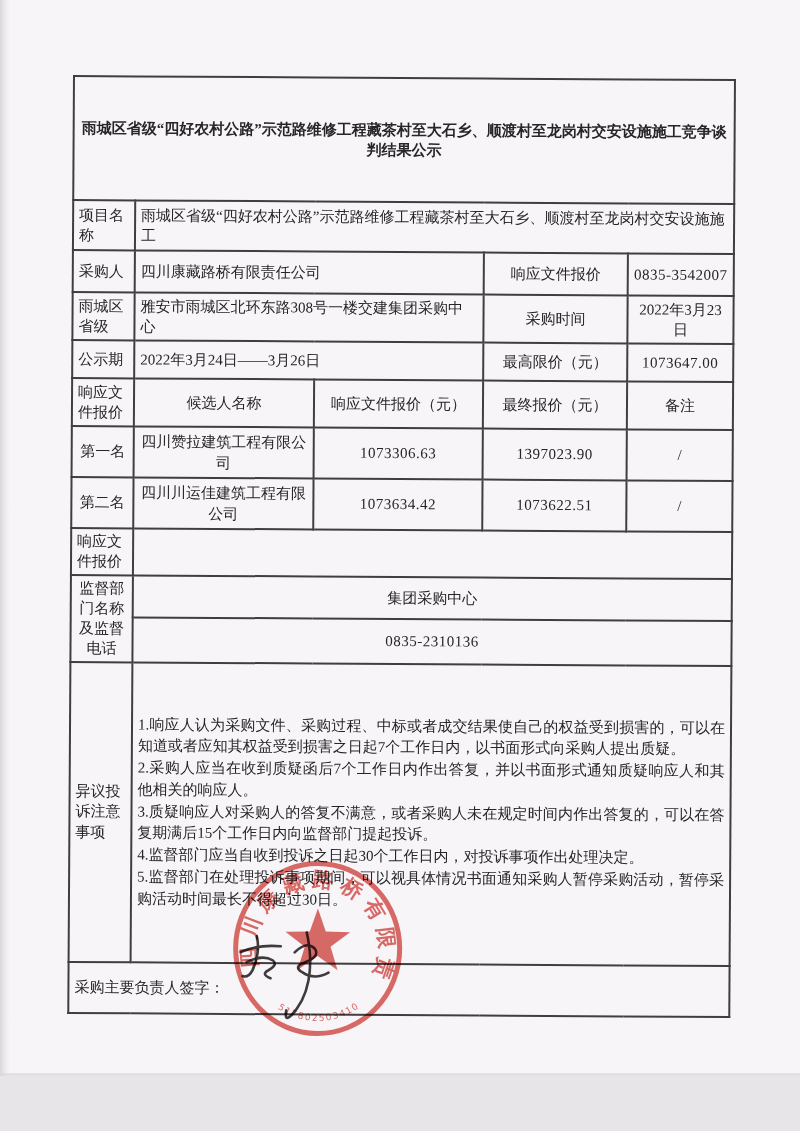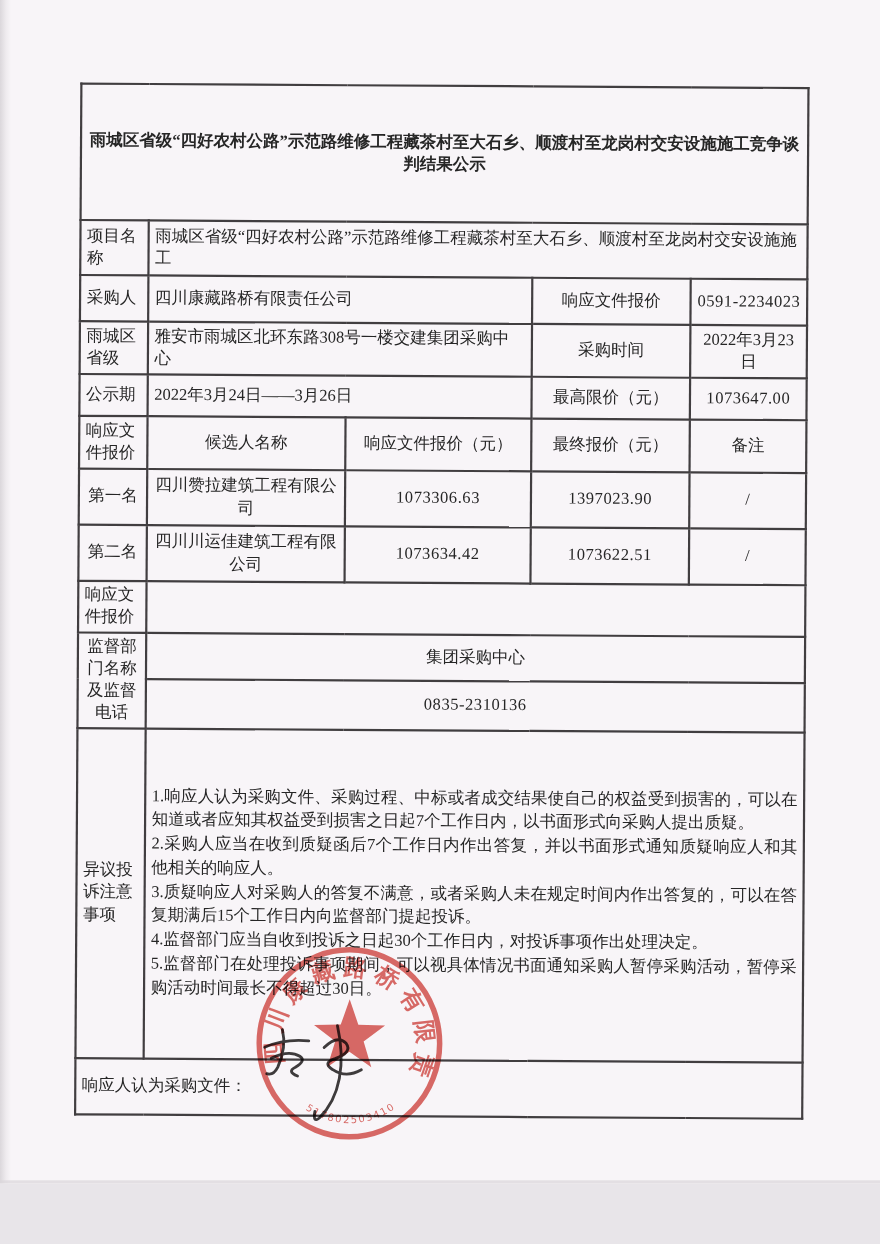--- a/index.html
+++ b/index.html
@@ -114,21 +114,21 @@
 
       <tr class="r-project">
         <td class="lab">项目名称</td>
         <td class="left" colspan="4">雨城区省级“四好农村公路”示范路维修工程藏茶村至大石乡、顺渡村至龙岗村交安设施施工</td>
       </tr>
 
       <tr class="r-purchaser">
         <td class="lab">采购人</td>
         <td class="left" colspan="2">四川康藏路桥有限责任公司</td>
         <td class="cen">响应文件报价</td>
-        <td class="num">0591-2234023</td>
+        <td class="num">0835-3542007</td>
       </tr>
 
       <tr class="r-location">
         <td class="lab">雨城区省级</td>
         <td class="left" colspan="2">雅安市雨城区北环东路308号一楼交建集团采购中心</td>
         <td class="cen">采购时间</td>
         <td class="cen">2022年3月23日</td>
       </tr>
 
       <tr class="r-period">
@@ -181,21 +181,21 @@
           <p>1.响应人认为采购文件、采购过程、中标或者成交结果使自己的权益受到损害的，可以在知道或者应知其权益受到损害之日起7个工作日内，以书面形式向采购人提出质疑。</p>
           <p>2.采购人应当在收到质疑函后7个工作日内作出答复，并以书面形式通知质疑响应人和其他相关的响应人。</p>
           <p>3.质疑响应人对采购人的答复不满意，或者采购人未在规定时间内作出答复的，可以在答复期满后15个工作日内向监督部门提起投诉。</p>
           <p>4.监督部门应当自收到投诉之日起30个工作日内，对投诉事项作出处理决定。</p>
           <p>5.监督部门在处理投诉事项期间，可以视具体情况书面通知采购人暂停采购活动，暂停采购活动时间最长不得超过30日。</p>
         </td>
       </tr>
 
       <tr class="r-sign">
         <td class="sign-cell" colspan="5">
-          <span>响应人认为采购文件：</span>
+          <span>采购主要负责人签字：</span>
         </td>
       </tr>
     </tbody>
       </table>
 
     <svg class="stamp" viewBox="0 0 176 185" aria-hidden="true">
       <g fill="none" stroke="none" opacity="0.82">
         <ellipse cx="88" cy="92" rx="82" ry="85" stroke="#cf4a45" stroke-width="5" fill="none"></ellipse>
         <polygon fill="#cf4a45" points="88,52 96.0,75.0 120.3,75.5 100.9,90.2 108.0,113.5 88,99.6 68.0,113.5 75.1,90.2 55.7,75.5 80.0,75.0"></polygon>
         <path id="sealTopArc" d="M 29.7 113.2 A 62 62 0 1 1 146.3 113.2" fill="none"></path>

